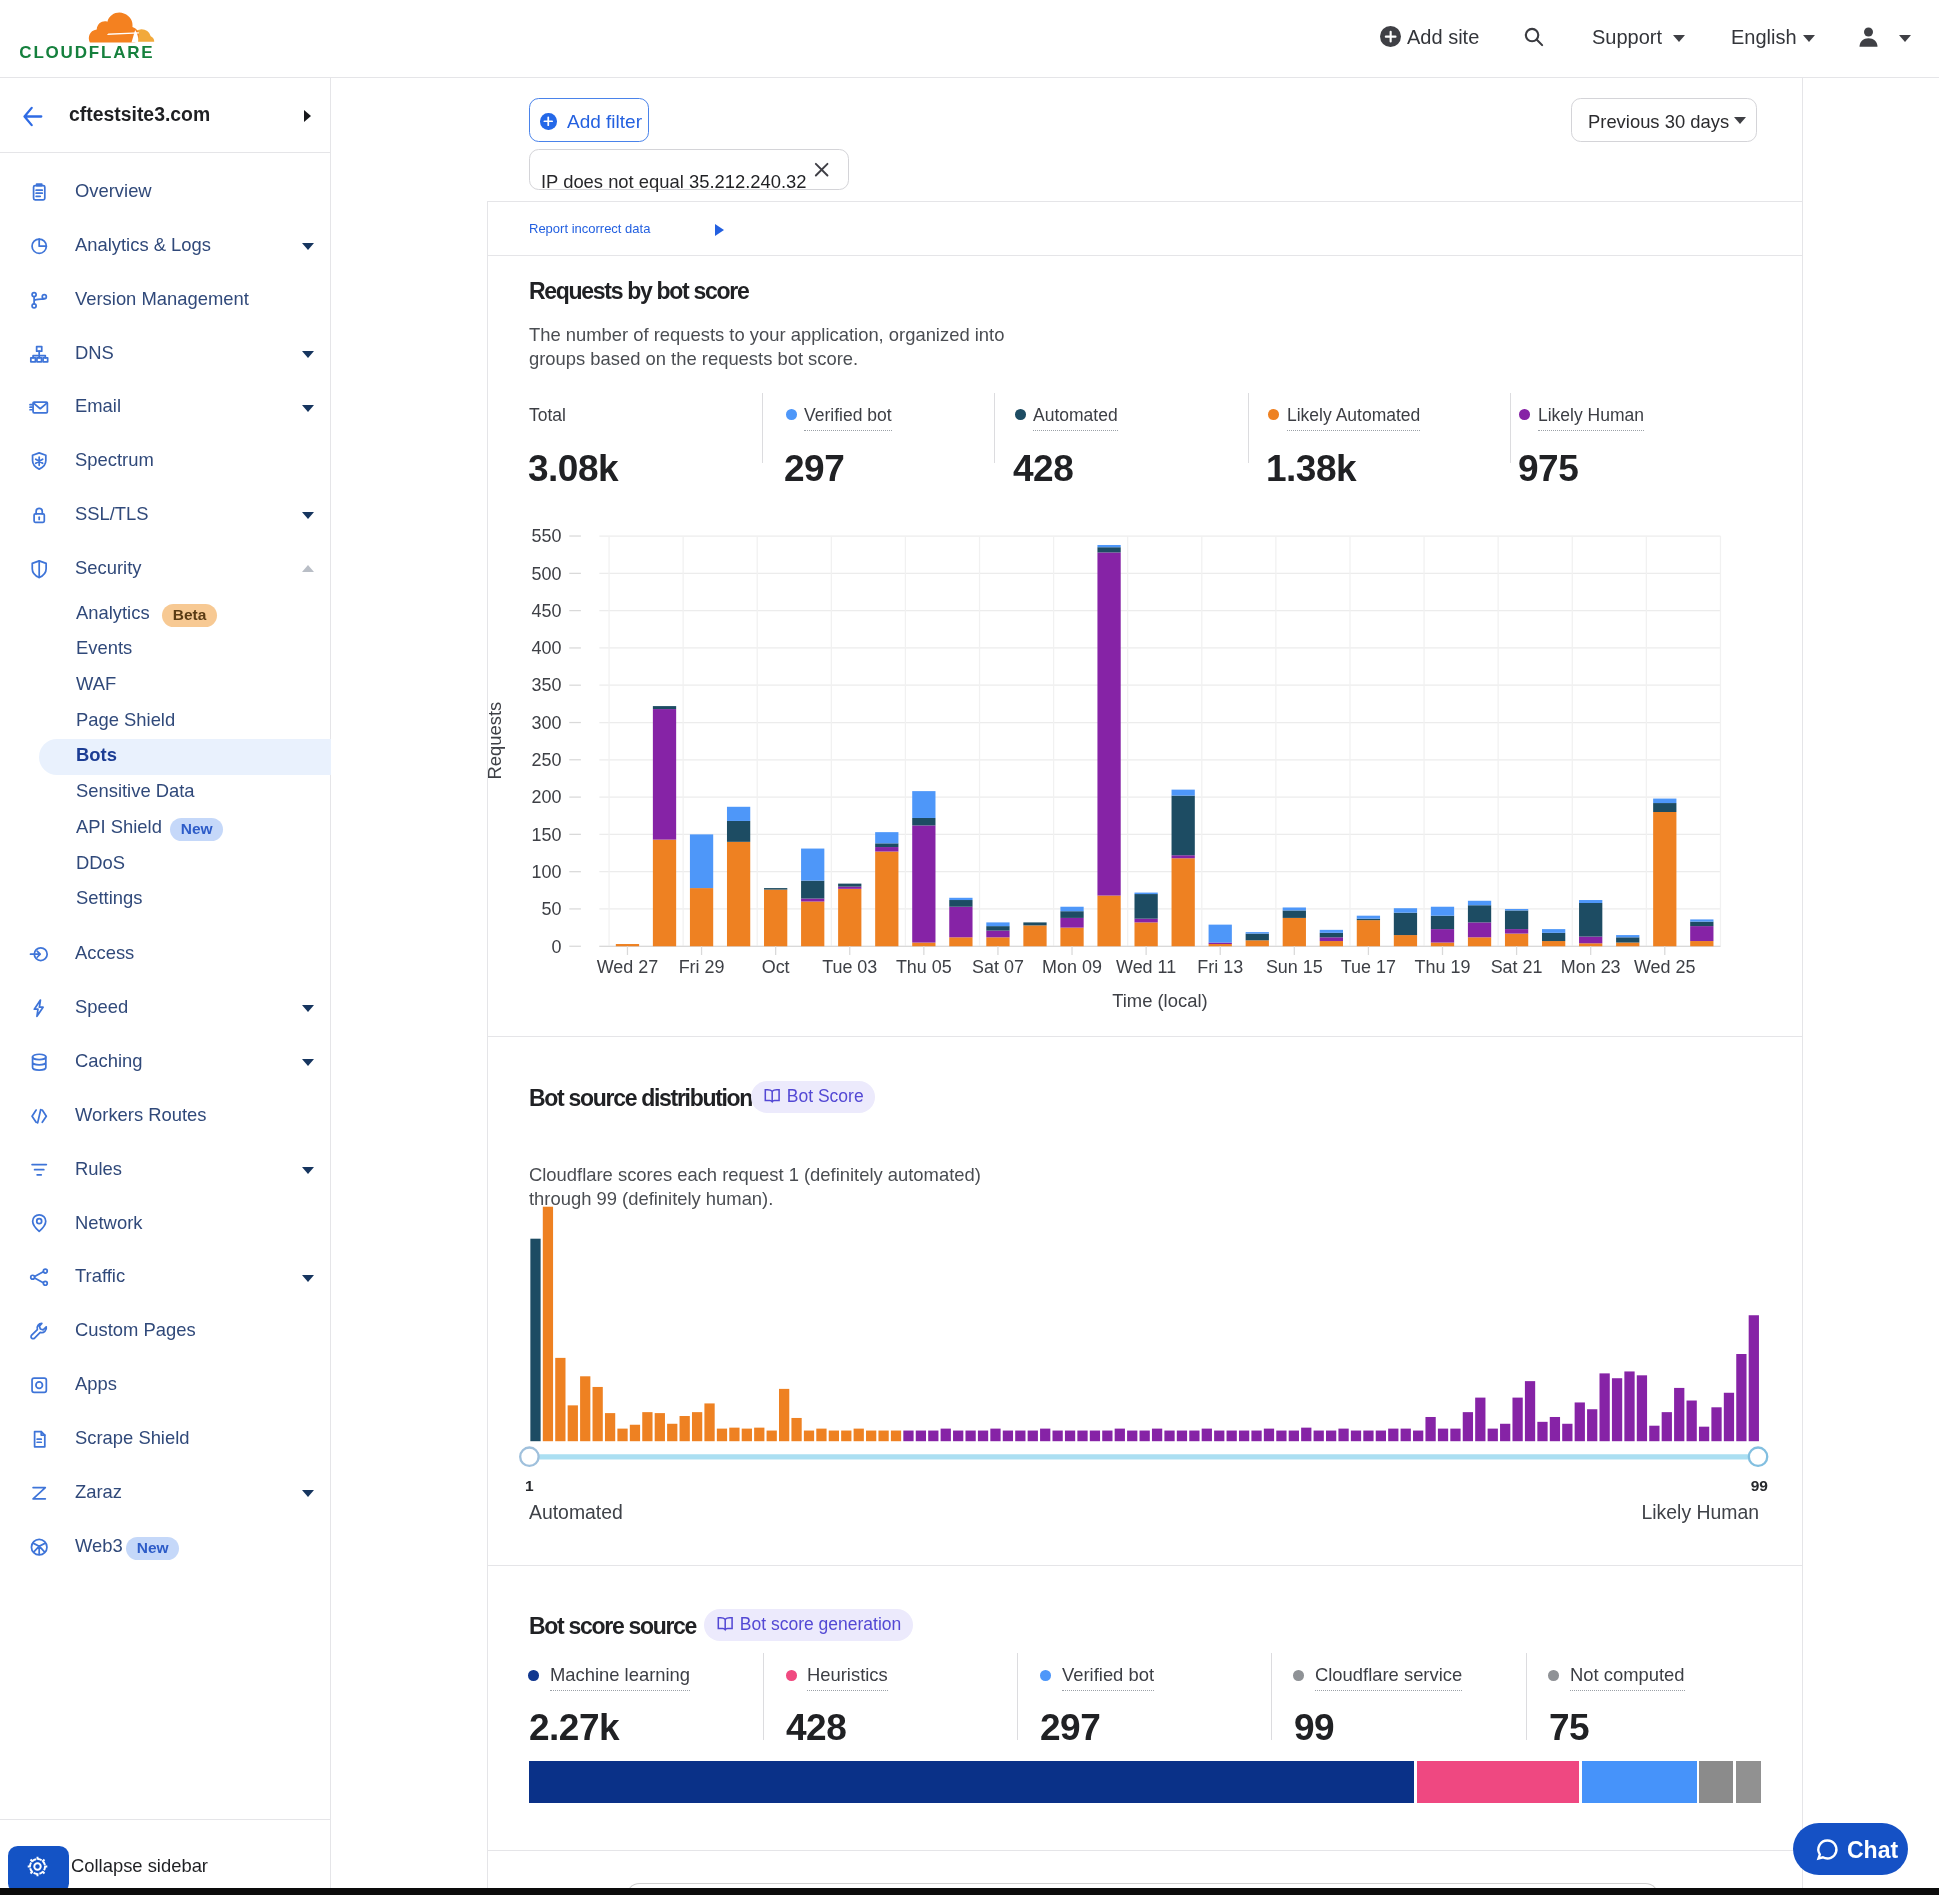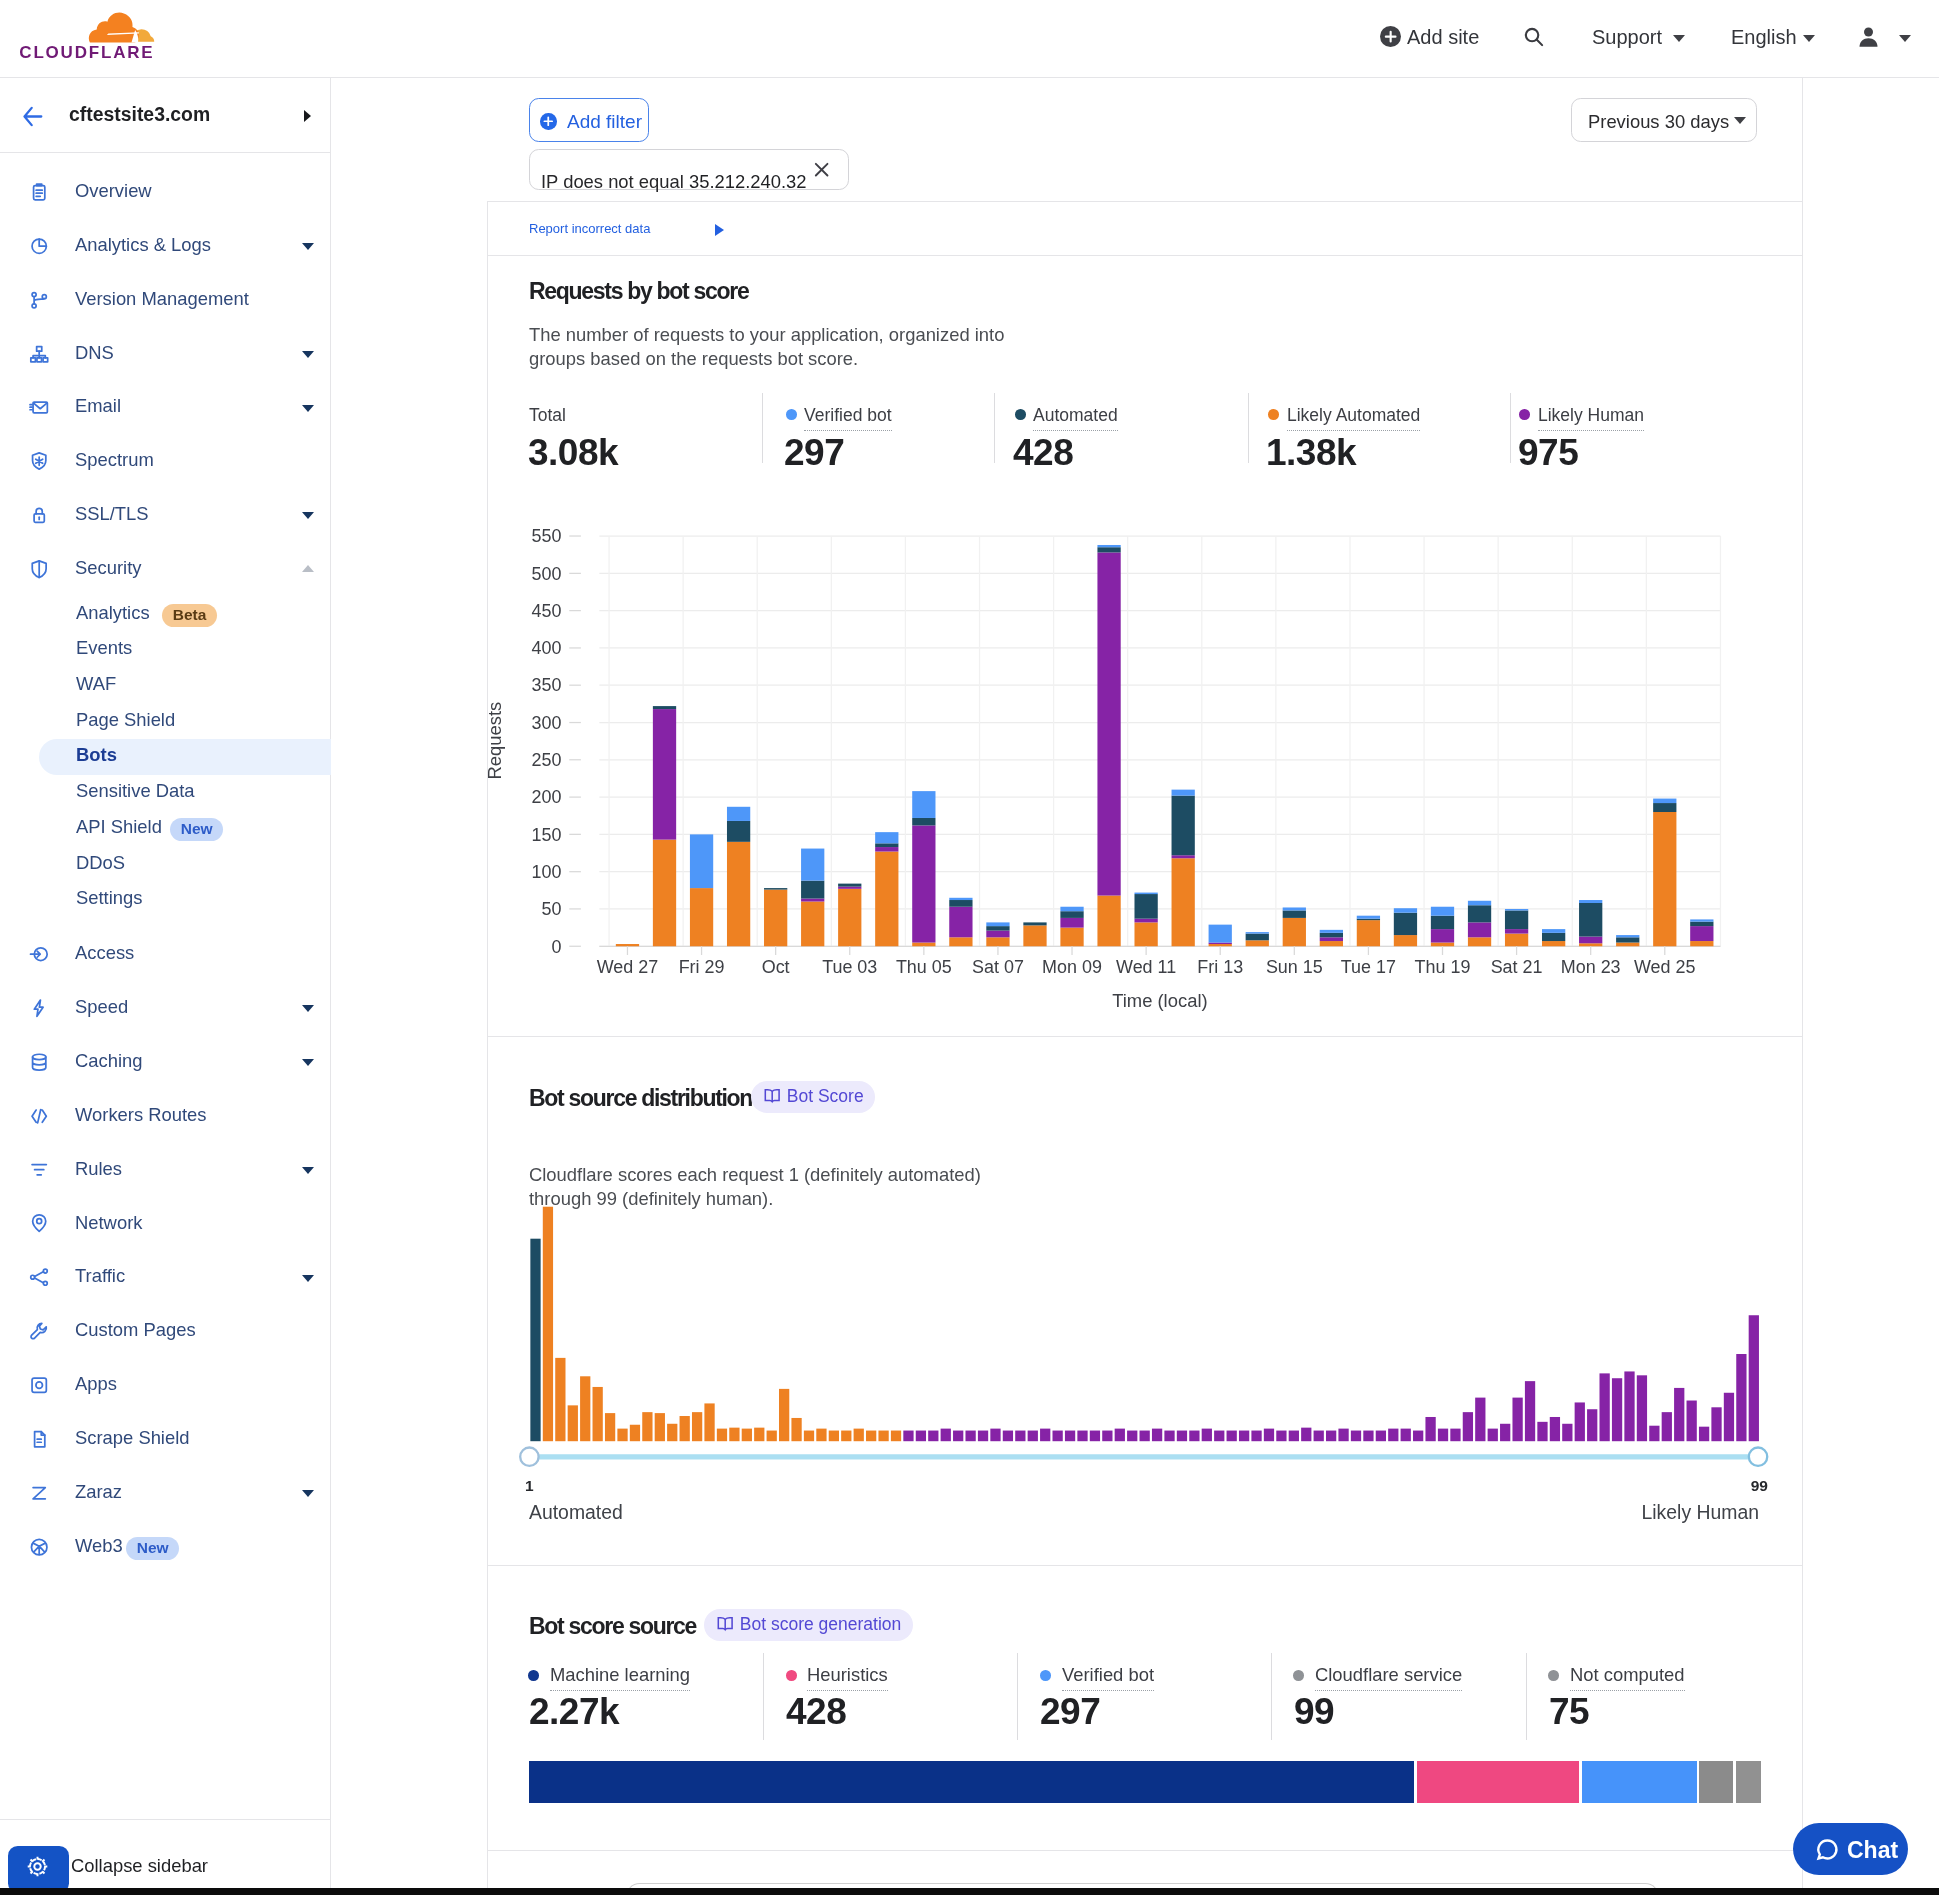--- a/index.html
+++ b/index.html
@@ -3,36 +3,36 @@
 <style>
 * { margin:0; padding:0; box-sizing:border-box; }
 html,body { width:1940px; height:1895px; background:#fff; font-family:"Liberation Sans",sans-serif; position:relative; overflow:hidden; }
 .abs { position:absolute; }
 .nav { position:absolute; left:75px; font-size:18.4px; color:#30497a; line-height:1.15; white-space:nowrap; }
 .nav.sub { left:76px; }
 .badge { position:absolute; font-size:15.5px; font-weight:700; padding:1.9px 10.7px 2.9px; border-radius:12.6px; line-height:1.2; }
 .lbl { position:absolute; font-size:17.5px; color:#3c3e44; line-height:1.2; white-space:nowrap; }
 .lbl.dotted { border-bottom:1.9px dotted #9aa0a6; padding-bottom:3.9px; }
 .lbl2 { font-size:18.4px; }
-.val { position:absolute; font-size:37px; font-weight:700; color:#202124; line-height:1.1; letter-spacing:-0.5px; }
+.val { position:absolute; font-size:37px; font-weight:700; color:#202124; line-height:1.1; letter-spacing:-0.5px;margin-top:16px; }
 .h2 { position:absolute; font-size:23px; font-weight:700; color:#202124; line-height:1.2; letter-spacing:-1.3px; }
 .desc { position:absolute; font-size:18.4px; color:#4a4d52; line-height:24px; }
 .pill-badge { position:absolute; display:flex; align-items:center; gap:5.8px; background:#eceafc; color:#5348d4; font-size:17.5px; border-radius:16.5px; padding:4.9px 11.6px 5.8px; line-height:1.2; }
 .hnav { position:absolute; top:26px; font-size:20px; color:#33353a; white-space:nowrap; }
 </style></head>
 <body>
 
 <div class="abs" style="left:0;top:0;width:1940px;height:78px;border-bottom:1px solid #e5e5e8;background:#fff"></div>
 <svg class="abs" style="left:87px;top:8.7px" width="68" height="35" viewBox="0 0 70 36">
   <path d="M46.5 33.8 L46.5 30 A9.5 9.5 0 0 1 56 20.8 A9.8 9.8 0 0 1 65.6 28 Q69.3 29.5 69.2 33.8 Z" fill="#f2a93b"></path>
   <path d="M3 34.4 C0.5 30 2 22 10 21 C10.5 14.5 16 11.5 21 13 C23 5.5 31 2 38 4.5 C45 7 47.5 13 46.8 18.5 C51.5 20 53.8 24 53.3 27.5 C52.8 31 51 34.4 49 34.4 Z" fill="#f48120"></path>
   <path d="M45.8 34.5 L49.6 21.5 Q53.5 27.5 52.6 34.5 Z" fill="#fff"></path>
   <path d="M20.5 26.8 L53.4 25.3 L53.4 23.9 L22 25.1 Z" fill="#fff"></path>
 </svg>
-<div class="abs" style="left:18.4px;top:43px;width:137px;text-align:center;font-size:17px;font-weight:800;letter-spacing:1.8px;color:#701a75">CLOUDFLARE</div>
+<div class="abs" style="left:18.4px;top:43px;width:137px;text-align:center;font-size:17px;font-weight:800;letter-spacing:1.8px;color:#15803d">CLOUDFLARE</div>
 
 <div class="abs" style="left:1380px;top:26px;width:21.3px;height:21.3px;border-radius:50%;background:#3f4045"></div>
 <svg class="abs" style="left:1380px;top:26px" width="21.3" height="21.3" viewBox="0 0 22 22">
     <path d="M11 6v10M6 11h10" stroke="#fff" stroke-width="2.2" stroke-linecap="round"></path>
   </svg>
 <div class="hnav" style="left:1407px">Add site</div>
 <svg class="abs" style="left:1522px;top:25px" width="23" height="23" viewBox="0 0 24 24" fill="none" stroke="#3a3b40" stroke-width="2.2" stroke-linecap="round">
     <circle cx="10.5" cy="10.5" r="6.5"></circle>
     <path d="M15.5 15.5L21 21"></path>
   </svg>

